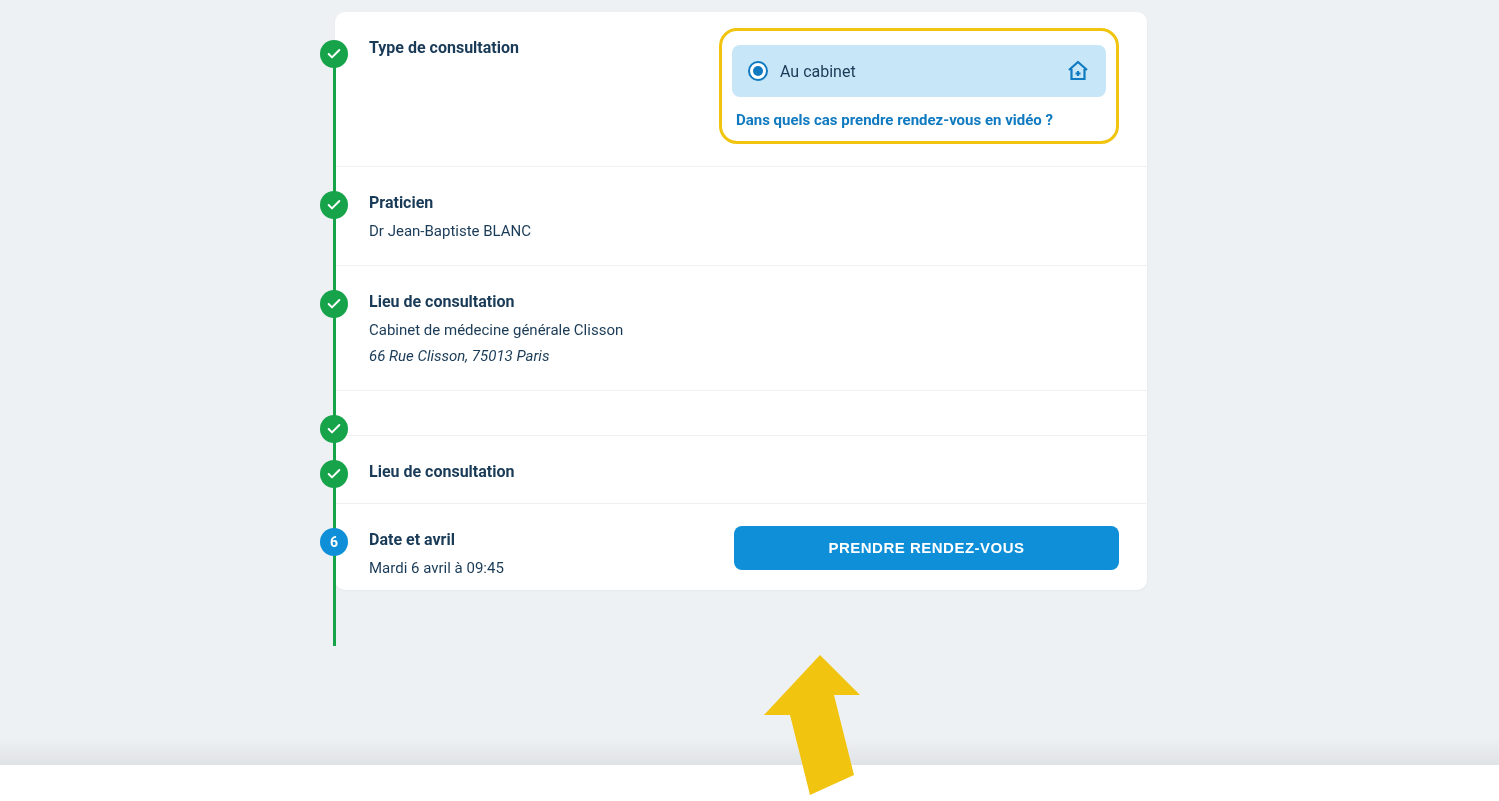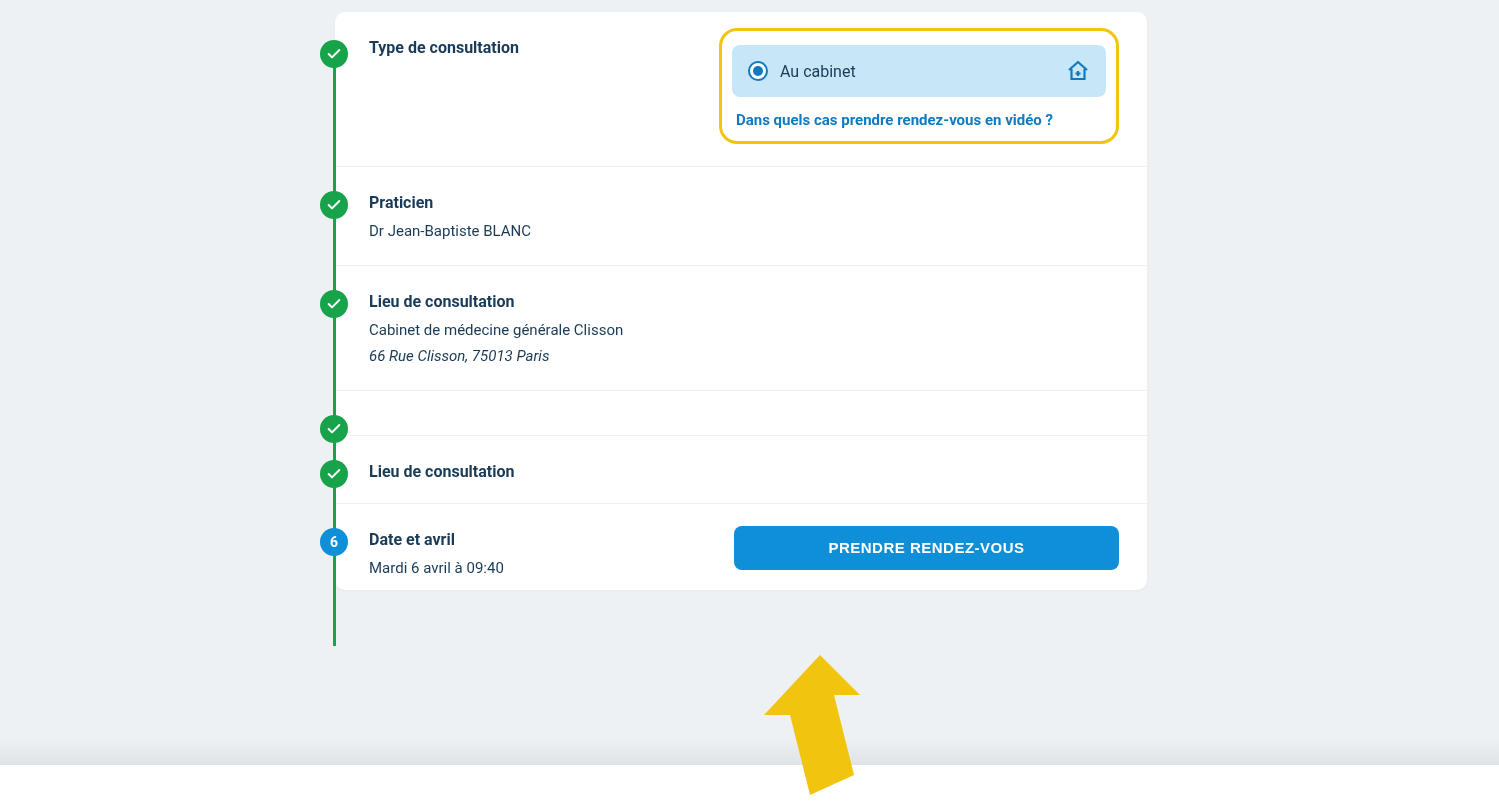--- a/index.html
+++ b/index.html
@@ -228,21 +228,21 @@
         </svg>
     </div>
     <div class="step-title">Lieu de consultation</div>
   </div>
 
   <div class="step" style="border-bottom:none; padding-bottom:10px;">
     <div class="badge num" style="top: 24px;">6</div>
     <div class="step-row">
       <div class="step-content">
         <div class="step-title">Date et avril</div>
-        <div class="step-value">Mardi 6 avril à 09:40</div>
+        <div class="step-value">Mardi 6 avril à 09:45</div>
       </div>
       <div class="step-right" style="display:flex; justify-content:flex-end; align-items:flex-start;">
         <button class="book-btn">PRENDRE RENDEZ-VOUS</button>
       </div>
     </div>
   </div>
 
 </div>
 
 <div class="bottom-shadow"></div>

